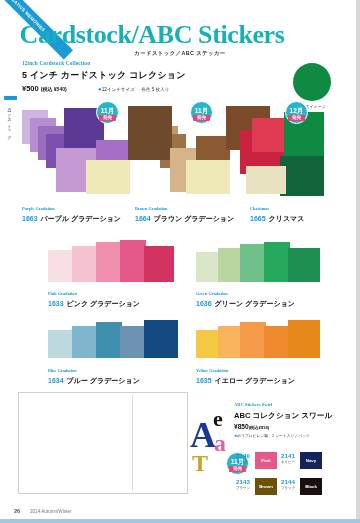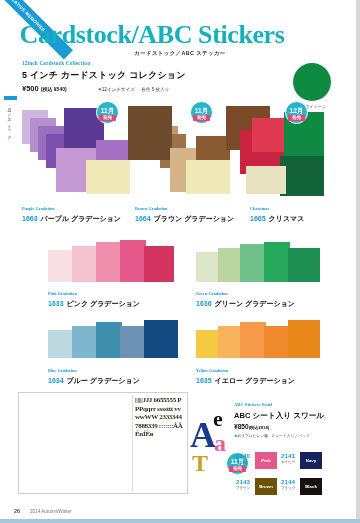--- a/index.html
+++ b/index.html
@@ -213,30 +213,29 @@
         <span class="s">発売</span>
       </div>
       <div class="badge" style="left: 226px; top: 452px;">
         <span class="m">11月</span>
         <span class="s">発売</span>
       </div>
     </div>
 
   <div class="sheet">
     <div class="sheet-div"></div>
-    <div class="sheet-col sheet-b">||||||JJJ 6655555 PPPqqrr ssssttt vvwwWW 2333344 7888339 :::::::ÅÅ ÈnÍÈø</div>
   </div>
 
   <div class="deco deco-A">A</div>
   <div class="deco deco-e">e</div>
   <div class="deco deco-a">a</div>
   <div class="deco deco-T">T</div>
 
   <div class="abc-en">ABC Stickers Swirl</div>
-  <div class="abc-jp">ABC シート入り スワール</div>
+  <div class="abc-jp">ABC コレクション スワール</div>
   <div class="abc-price">
     <span>¥850</span><span class="tax">(税込¥918)</span>
   </div>
   <div class="abc-spec">
     <span class="dot">●</span><span>ポリプロピレン製</span><span class="pcs">2 シート入り／パック</span>
   </div>
 
   <div id="chip-layer">
       <div class="chip-code" style="left: 231px; top: 452px;">2140</div>
       <div class="chip-name" style="left: 231px; top: 460px;">ピンク</div>

